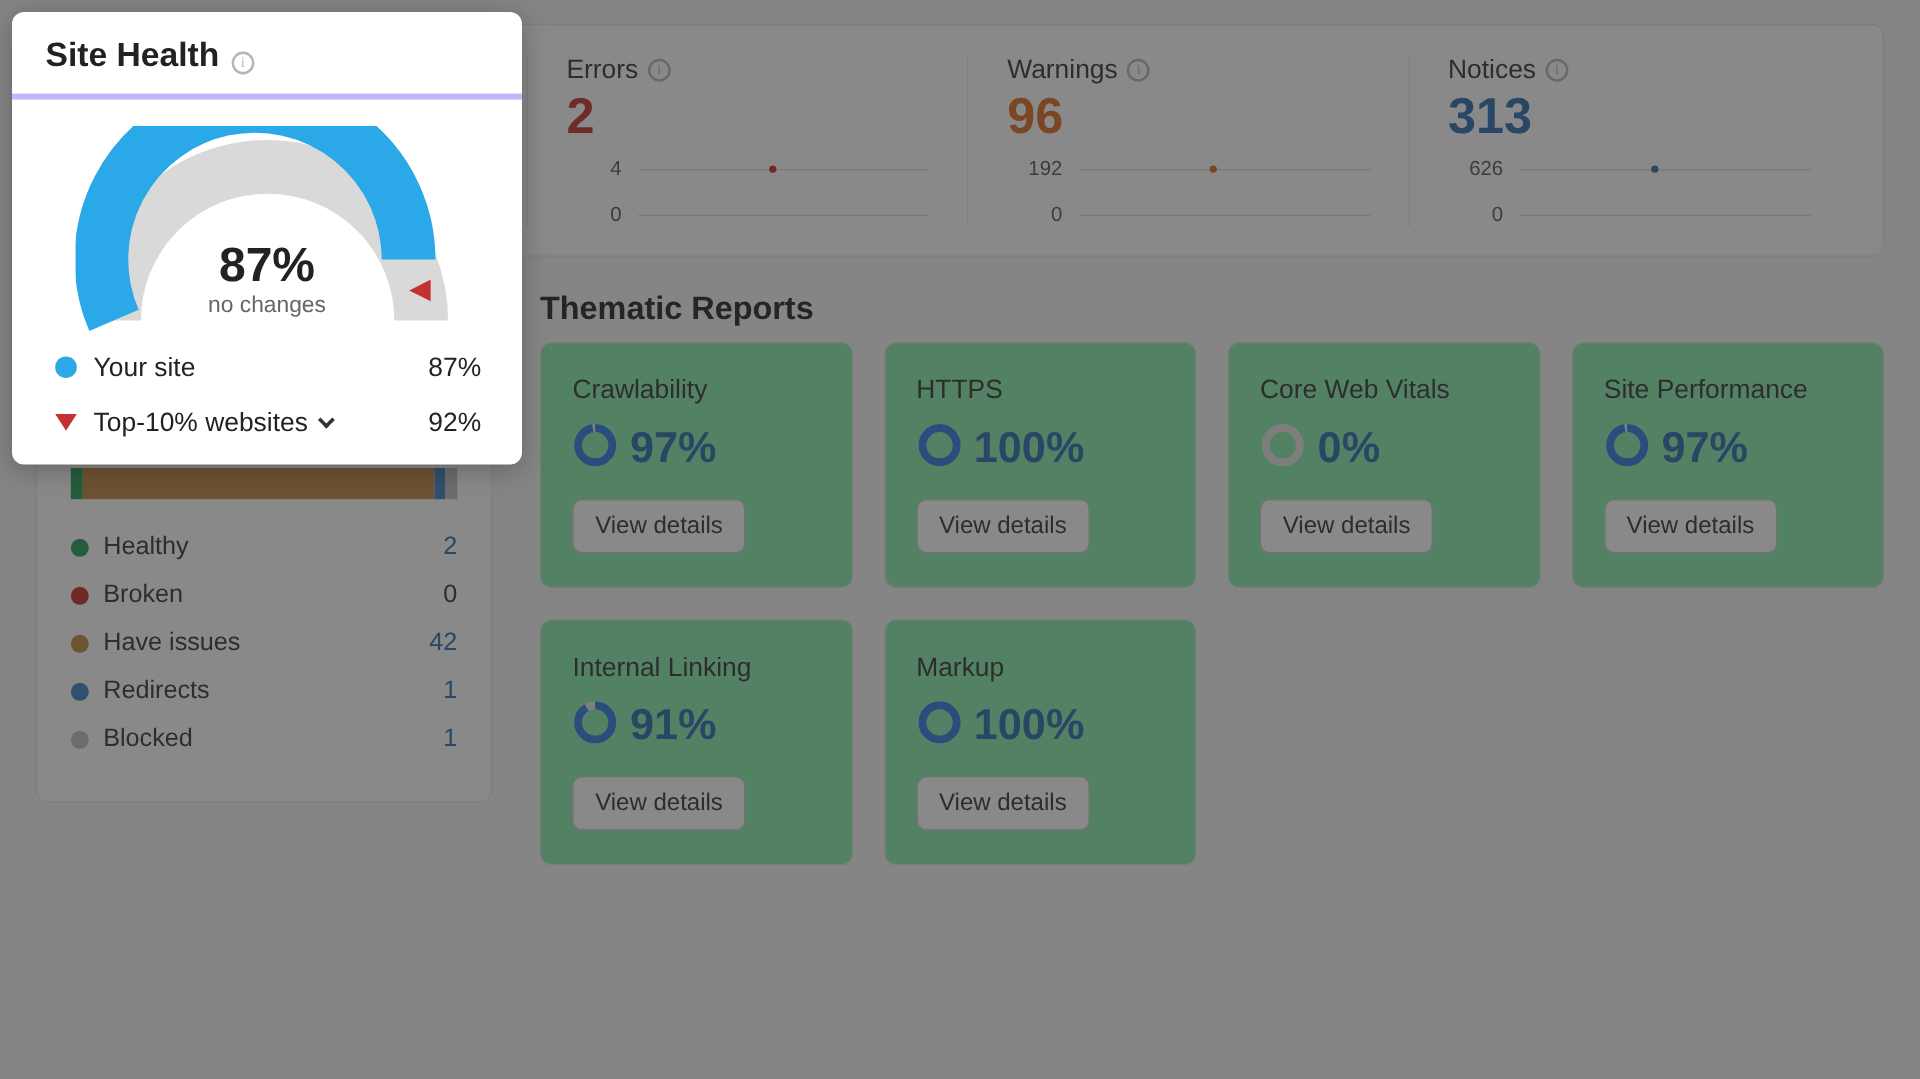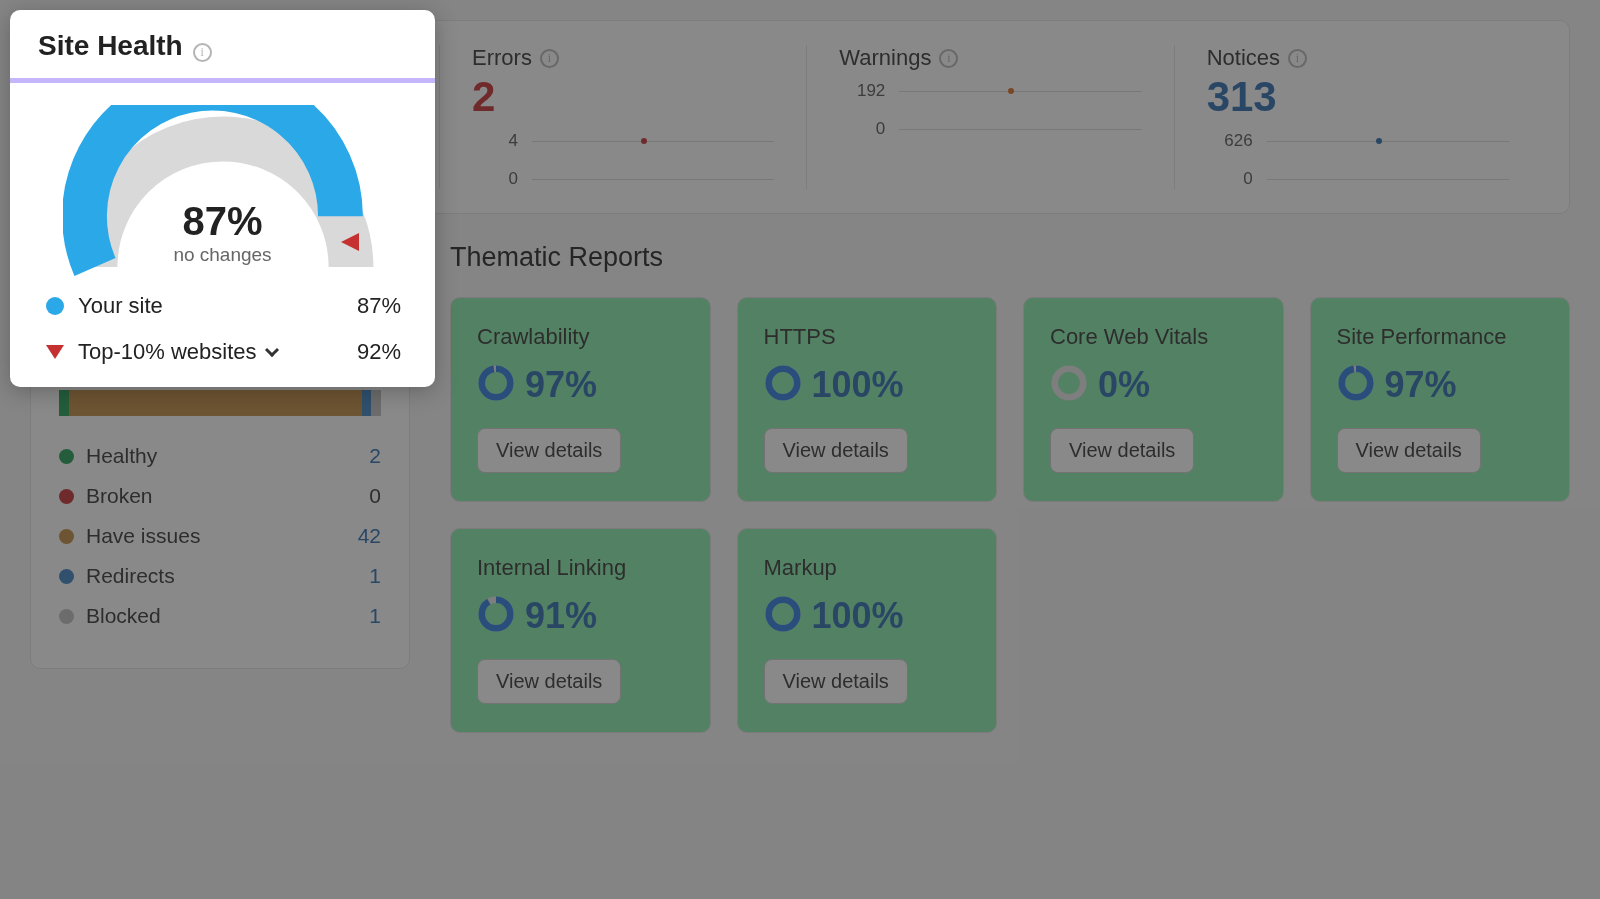--- a/index.html
+++ b/index.html
@@ -141,23 +141,23 @@
 }
 .crawled-row .lbl { flex: 1; color: #333; }
 .crawled-row .cnt { color: #2b6cb0; width: 40px; text-align: right; }
 .crawled-row .cnt.zero { color: #333; }
 
 .thematic {
   flex: 1;
 }
 .thematic-head {
   font-size: 27px;
-  font-weight: 400;
+  font-weight: 700;
   color: #222;
-  margin-bottom: 24px;
+  margin-bottom: 12px;
 }
 .cards-grid {
   display: grid;
   grid-template-columns: repeat(4, 1fr);
   gap: 26px;
 }
 .tcard {
   background: #86efac;
   border: 1px solid #e0e0e0;
   border-radius: 10px;
@@ -307,20 +307,21 @@
             <span class="line"></span>
           </div>
       </div>
     </div>
 
     <div class="stat-block">
       <div class="stat-head">
         <span>Warnings</span>
         <span class="info-icon">i</span>
       </div>
+      <div class="stat-val warn-color">96</div>
       <div class="stat-mini">
         <div class="mini-row">
             <span class="num">192</span>
             <span class="line">
               <span class="dot" style="background:#dd6b20"></span>
             </span>
           </div>
         <div class="mini-row">
             <span class="num">0</span>
             <span class="line"></span>

